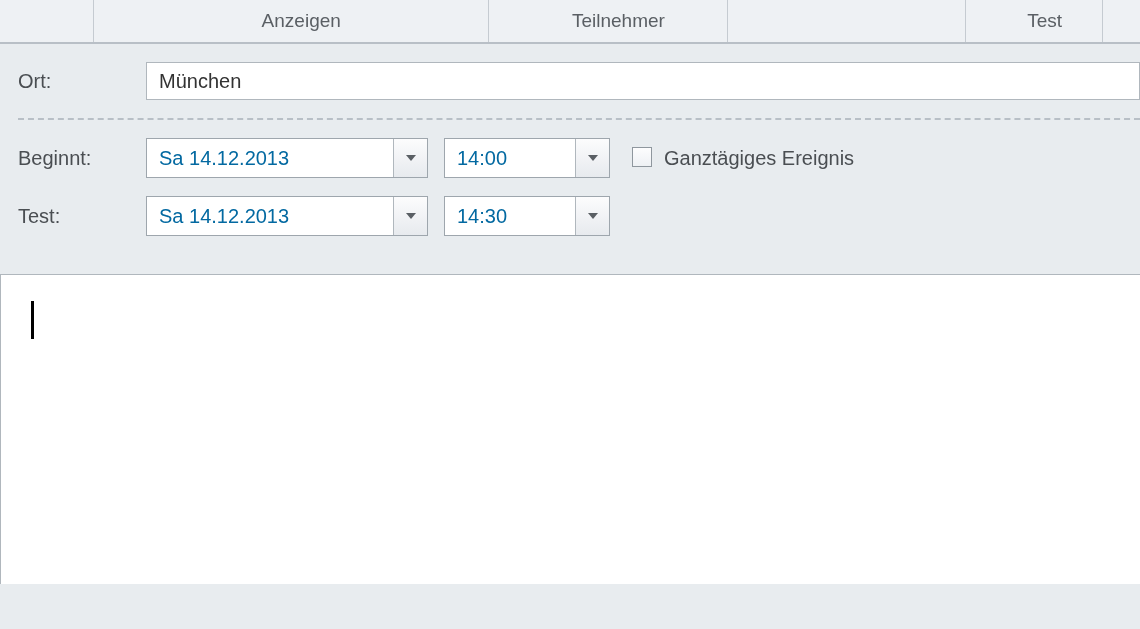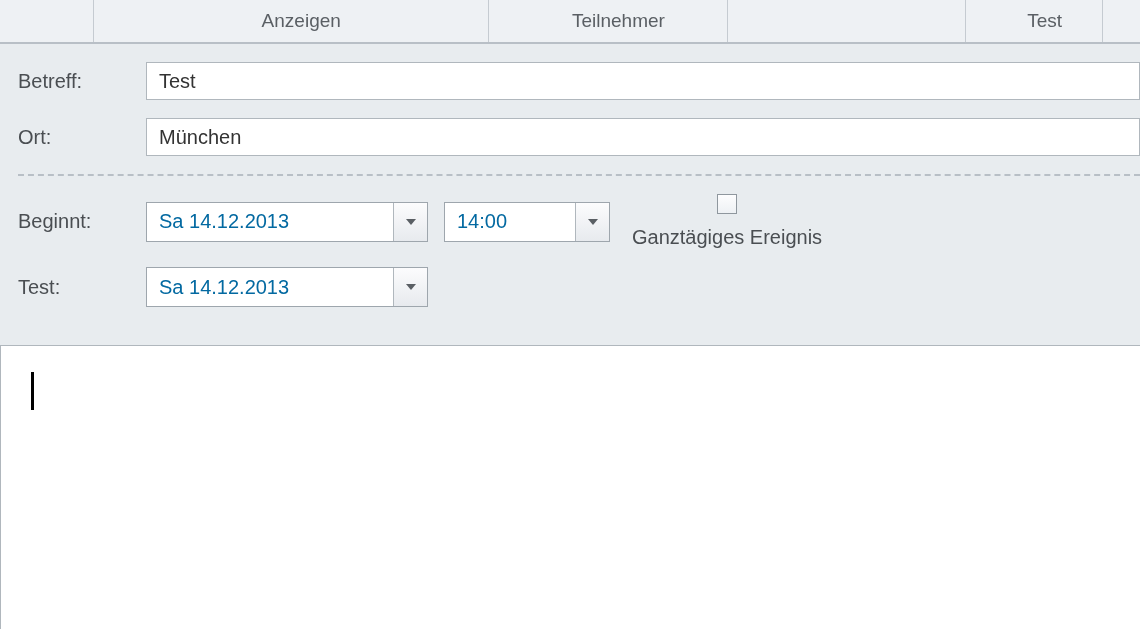--- a/index.html
+++ b/index.html
@@ -97,24 +97,22 @@
     }
     .chevron-down {
       width: 0;
       height: 0;
       border-left: 5px solid transparent;
       border-right: 5px solid transparent;
       border-top: 6px solid #5a5f64;
     }
     .checkbox-wrap {
       display: inline-flex;
-      align-items: center;
       gap: 12px;
       margin-left: 6px;
-      flex-direction: column;
     }
     .checkbox-box {
       width: 20px;
       height: 20px;
       border: 1px solid #8f979e;
       background: linear-gradient(to bottom, #fdfdfe, #eef1f4);
     }
     .checkbox-label {
       font-size: 20px;
       color: #4a4e52;
@@ -143,24 +141,20 @@
   <div class="ribbon-section"></div>
   <div class="ribbon-section anzeigen">Anzeigen</div>
   <div class="ribbon-section teilnehmer">Teilnehmer</div>
   <div class="ribbon-section empty2"></div>
   <div class="ribbon-section zoom">Test</div>
   <div class="ribbon-section last"></div>
 </div>
 
 <div class="form-area">
 
-  <div class="form-row">
-    <div class="form-label">Betreff:</div>
-    <input class="text-input" type="text" value="Test" style="">
-  </div>
 
   <div class="form-row">
     <div class="form-label">Ort:</div>
     <input class="text-input" type="text" value="München" style="">
   </div>
 
   <div class="divider"></div>
 
   <div class="form-row">
     <div class="form-label">Beginnt:</div>
@@ -183,20 +177,26 @@
   </div>
 
   <div class="form-row" style="margin-bottom:20px;">
     <div class="form-label">Test:</div>
     <div class="combo date">
       <div class="combo-text">Sa 14.12.2013</div>
       <div class="combo-btn">
         <div class="chevron-down"></div>
       </div>
     </div>
+    <div class="combo time">
+      <div class="combo-text">14:30</div>
+      <div class="combo-btn">
+        <div class="chevron-down"></div>
+      </div>
+    </div>
   </div>
 
 </div>
 
 <div class="body-editor">
   <div class="cursor"></div>
   <span></span>
 </div>
 
 </body></html>

